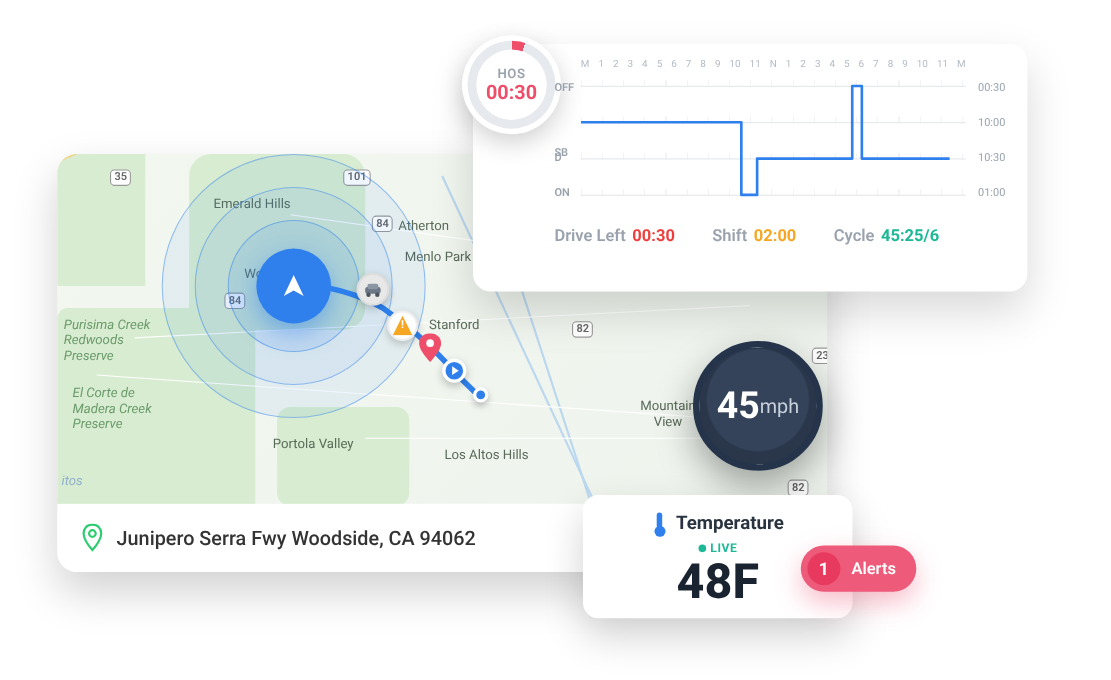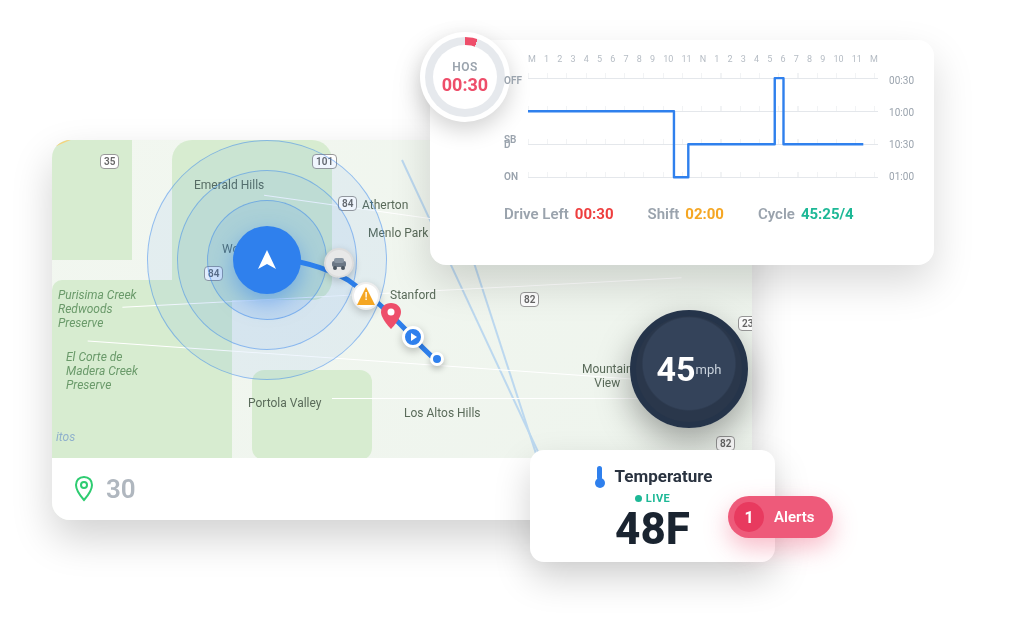--- a/index.html
+++ b/index.html
@@ -76,21 +76,21 @@
   
   .hos-stats{ display:flex; gap:34px; margin-top:6px; font-size:15px;}
   .hos-stats .lbl{ color:#9aa3ad; font-weight:600; margin-right:6px;}
   .v-red{ color:#ee3e3e; font-weight:700;}
   .v-org{ color:#f5a623; font-weight:700;}
   .v-teal{ color:#1db896; font-weight:700;}
   
   
   .speed-dial{ position:absolute; left:630px; top:310px; width:118px; height:118px; border-radius:50%; background:radial-gradient(circle at 50% 45%, #34435a 0 58%, #2a374b 60% 100%); box-shadow:0 14px 34px rgba(0,0,0,0.35); display:flex; flex-direction:row; align-items:center; justify-content:center; border:6px solid #25344a;}
   .speed-dial .num{ font-size:34px; font-weight:700; color:#fff; line-height:1;}
-  .speed-dial .unit{ font-size:13px; color:#c8d1db;}
+  .speed-dial .unit{ font-size:18px; color:#c8d1db;}
   
   
   .temp-card{ position:absolute; left:530px; top:450px; width:245px; height:112px; background:#fff; border-radius:14px; box-shadow:0 16px 36px rgba(0,0,0,0.18); padding:14px 18px 10px; display:flex; flex-direction:column; align-items:center;}
   .temp-head{ display:flex; align-items:center; gap:8px;}
   .therm{ width:14px; height:24px; position:relative;}
   .therm .bulb{ position:absolute; bottom:0; left:2px; width:10px; height:10px; background:#2f80ed; border-radius:50%;}
   .therm .tube{ position:absolute; bottom:8px; left:4.5px; width:5px; height:14px; background:#2f80ed; border-radius:3px;}
   .temp-title{ font-size:17px; font-weight:700; color:#2a3340;}
   .live{ display:flex; align-items:center; gap:4px; margin-top:4px; font-size:11px; color:#1db896; font-weight:700; letter-spacing:0.5px;}
   .live .dot{ width:7px; height:7px; background:#1db896; border-radius:50%;}
@@ -177,20 +177,21 @@
       </svg>
   </div>
   <div class="play-pin"></div>
   <div class="end-pin"></div>
 
   <div class="addr-bar">
     <svg class="loc-icon" width="20" height="26">
         <path d="M10 1 C5 1 2 4.5 2 9 C2 15 10 24 10 24 S18 15 18 9 C18 4.5 15 1 10 1Z" fill="none" stroke="#2ecc71" stroke-width="2"></path>
         <circle cx="10" cy="9" r="3" fill="none" stroke="#2ecc71" stroke-width="2"></circle>
       </svg>
+    <div class="addr-text">Junipero Serra Fwy Woodside, CA 94062</div>
     <div class="addr-speed">30</div>
   </div>
 </div>
 
 <div class="hos-card">
   <div class="hos-ring">
     <div class="hos-label">HOS</div>
     <div class="hos-time">00:30</div>
   </div>
   <div class="graph">
@@ -239,21 +240,21 @@
     <span class="rlab y1">10:00</span>
     <span class="rlab y2">10:30</span>
     <span class="rlab y3">01:00</span>
     <svg class="line" viewBox="0 0 100 100" preserveAspectRatio="none">
       <polyline points="0,34 41.7,34 41.7,86 45.8,86 45.8,60 70.5,60 70.5,8 73,8 73,60 95.8,60" fill="none" stroke="#2f80ed" stroke-width="2.4" vector-effect="non-scaling-stroke" stroke-linejoin="round"></polyline>
     </svg>
   </div>
   <div class="hos-stats">
     <div><span class="lbl">Drive Left</span><span class="v-red">00:30</span></div>
     <div><span class="lbl">Shift</span><span class="v-org">02:00</span></div>
-    <div><span class="lbl">Cycle</span><span class="v-teal">45:25/4</span></div>
+    <div><span class="lbl">Cycle</span><span class="v-teal">45:25/6</span></div>
   </div>
 </div>
 
 <div class="speed-dial">
   <div class="num">45</div>
   <div class="unit">mph</div>
 </div>
 
 <div class="temp-card">
   <div class="temp-head">

